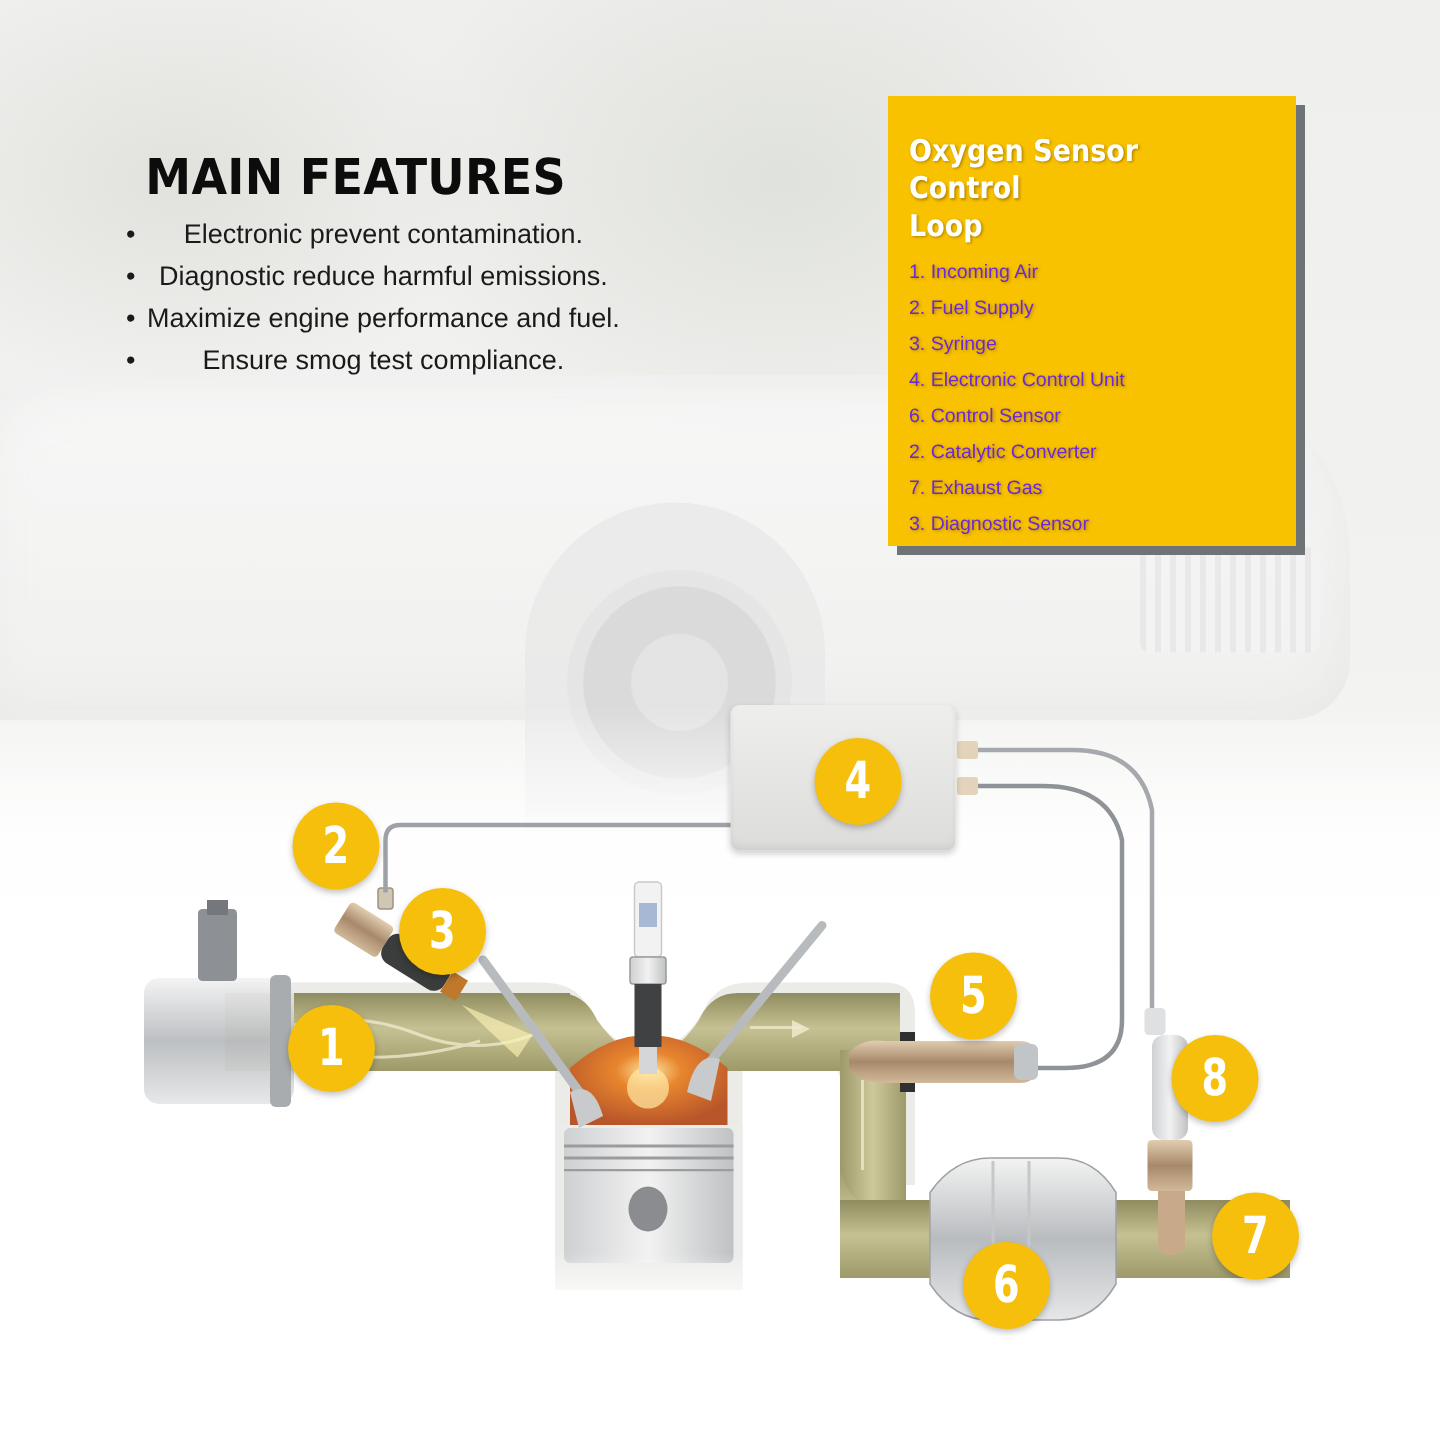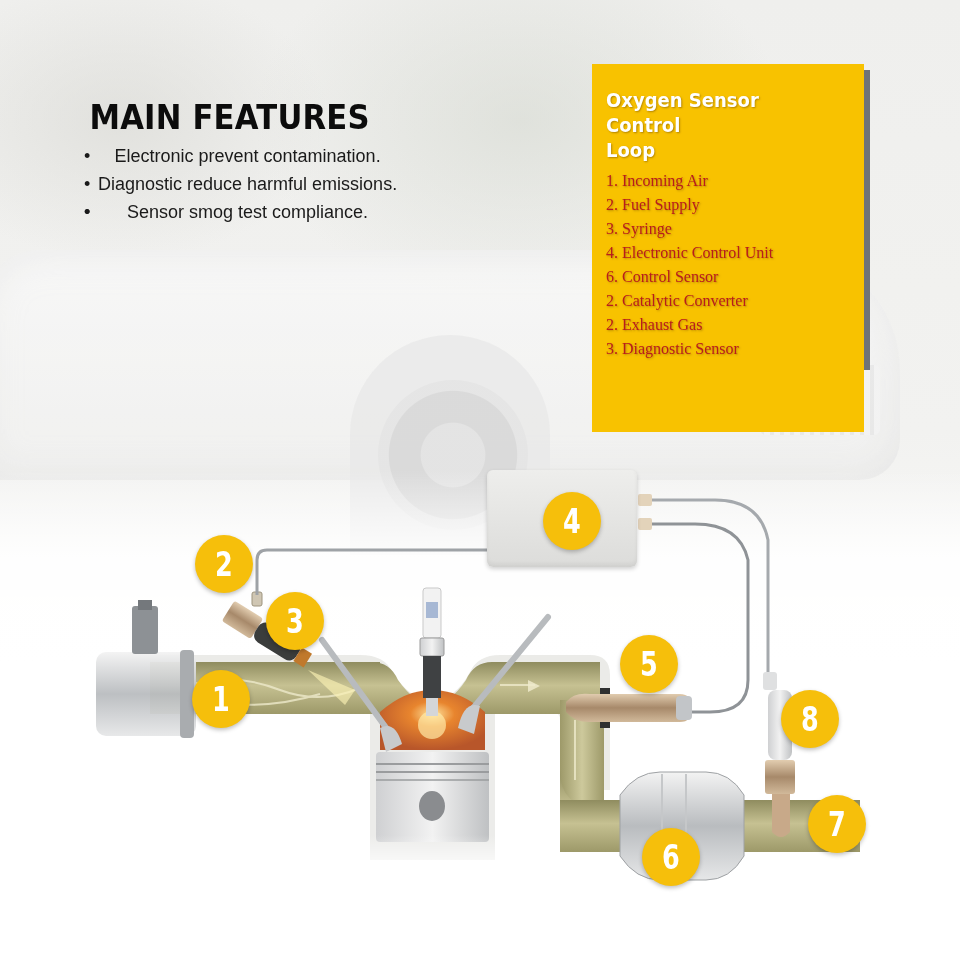--- a/index.html
+++ b/index.html
@@ -55,32 +55,32 @@
     position: relative; padding-left: 14px;
   }
   .features li .bullet { position: absolute; left: 0; top: 0; }
 
   
   .legend-shadow {
     position: absolute; left: 598px; top: 70px; width: 272px; height: 300px;
     background: #6e7378;
   }
   .legend {
-    position: absolute; left: 592px; top: 64px; width: 272px; height: 368px;
+    position: absolute; left: 592px; top: 64px; width: 272px; height: 300px;
     background: #f8c200; box-sizing: border-box; padding: 24px 14px 0 14px;
   }
   .legend h2 {
     margin: 0 0 6px 0; font-family: "DejaVu Sans", sans-serif; font-weight: bold;
     font-size: 20px; line-height: 25px; color: #ffffff;
     text-shadow: 1px 1px 2px rgba(120,80,0,0.55);
     transform: scaleX(0.9); transform-origin: left;
   }
   .legend ol { list-style: none; margin: 0; padding: 0; }
   .legend li {
-    font-family: Liberation Serif, serif; font-size: 16px; line-height: 24px; color: #b91c1c;
+    font-family: Liberation Sans, sans-serif; font-size: 13px; line-height: 24px; color: #6d28d9;
     text-shadow: 1px 1px 2px rgba(130,90,0,0.5);
   }
 
   
   .diagram { position: absolute; left: 0; top: 0; width: 960px; height: 960px; }
   .callout {
     position: absolute; width: 58px; height: 58px; border-radius: 50%;
     background: #f6bf0b; color: #ffffff;
     font-family: "DejaVu Sans", sans-serif; font-weight: bold; font-size: 34px;
     display: flex; align-items: center; justify-content: center;
@@ -102,39 +102,39 @@
 <div class="car-wheel-arch"></div>
 <div class="car-wheel"></div>
 <div class="car-grille"></div>
 <div class="fade-bottom"></div>
 
 <div class="features">
   <h1>MAIN FEATURES</h1>
   <ul>
     <li><span class="bullet">•</span><span>Electronic prevent contamination.</span></li>
     <li><span class="bullet">•</span><span>Diagnostic reduce harmful emissions.</span></li>
-    <li><span class="bullet">•</span></li>
-    <li><span class="bullet">•</span><span>Sensor smog test compliance.</span></li>
+    <li><span class="bullet">•</span><span>Maximize engine performance and fuel.</span></li>
+    <li><span class="bullet">•</span><span>Ensure smog test compliance.</span></li>
   </ul>
 </div>
 
 <div class="legend-shadow"></div>
 <div class="legend">
   <h2>
     <span>Oxygen Sensor Control</span><br>
     <span>Loop</span>
   </h2>
   <ol>
     <li>1. Incoming Air</li>
     <li>2. Fuel Supply</li>
     <li>3. Syringe</li>
     <li>4. Electronic Control Unit</li>
     <li>6. Control Sensor</li>
     <li>2. Catalytic Converter</li>
-    <li>2. Exhaust Gas</li>
+    <li>7. Exhaust Gas</li>
     <li>3. Diagnostic Sensor</li>
   </ol>
 </div>
 
 <div class="diagram">
   <svg width="960" height="960" viewBox="0 0 960 960" style="position:absolute;left:0;top:0">
     <defs>
       <linearGradient id="pipe" x1="0" y1="0" x2="0" y2="1">
         <stop offset="0" stop-color="#8f8c5f"></stop>
         <stop offset="0.45" stop-color="#c6c192"></stop>

